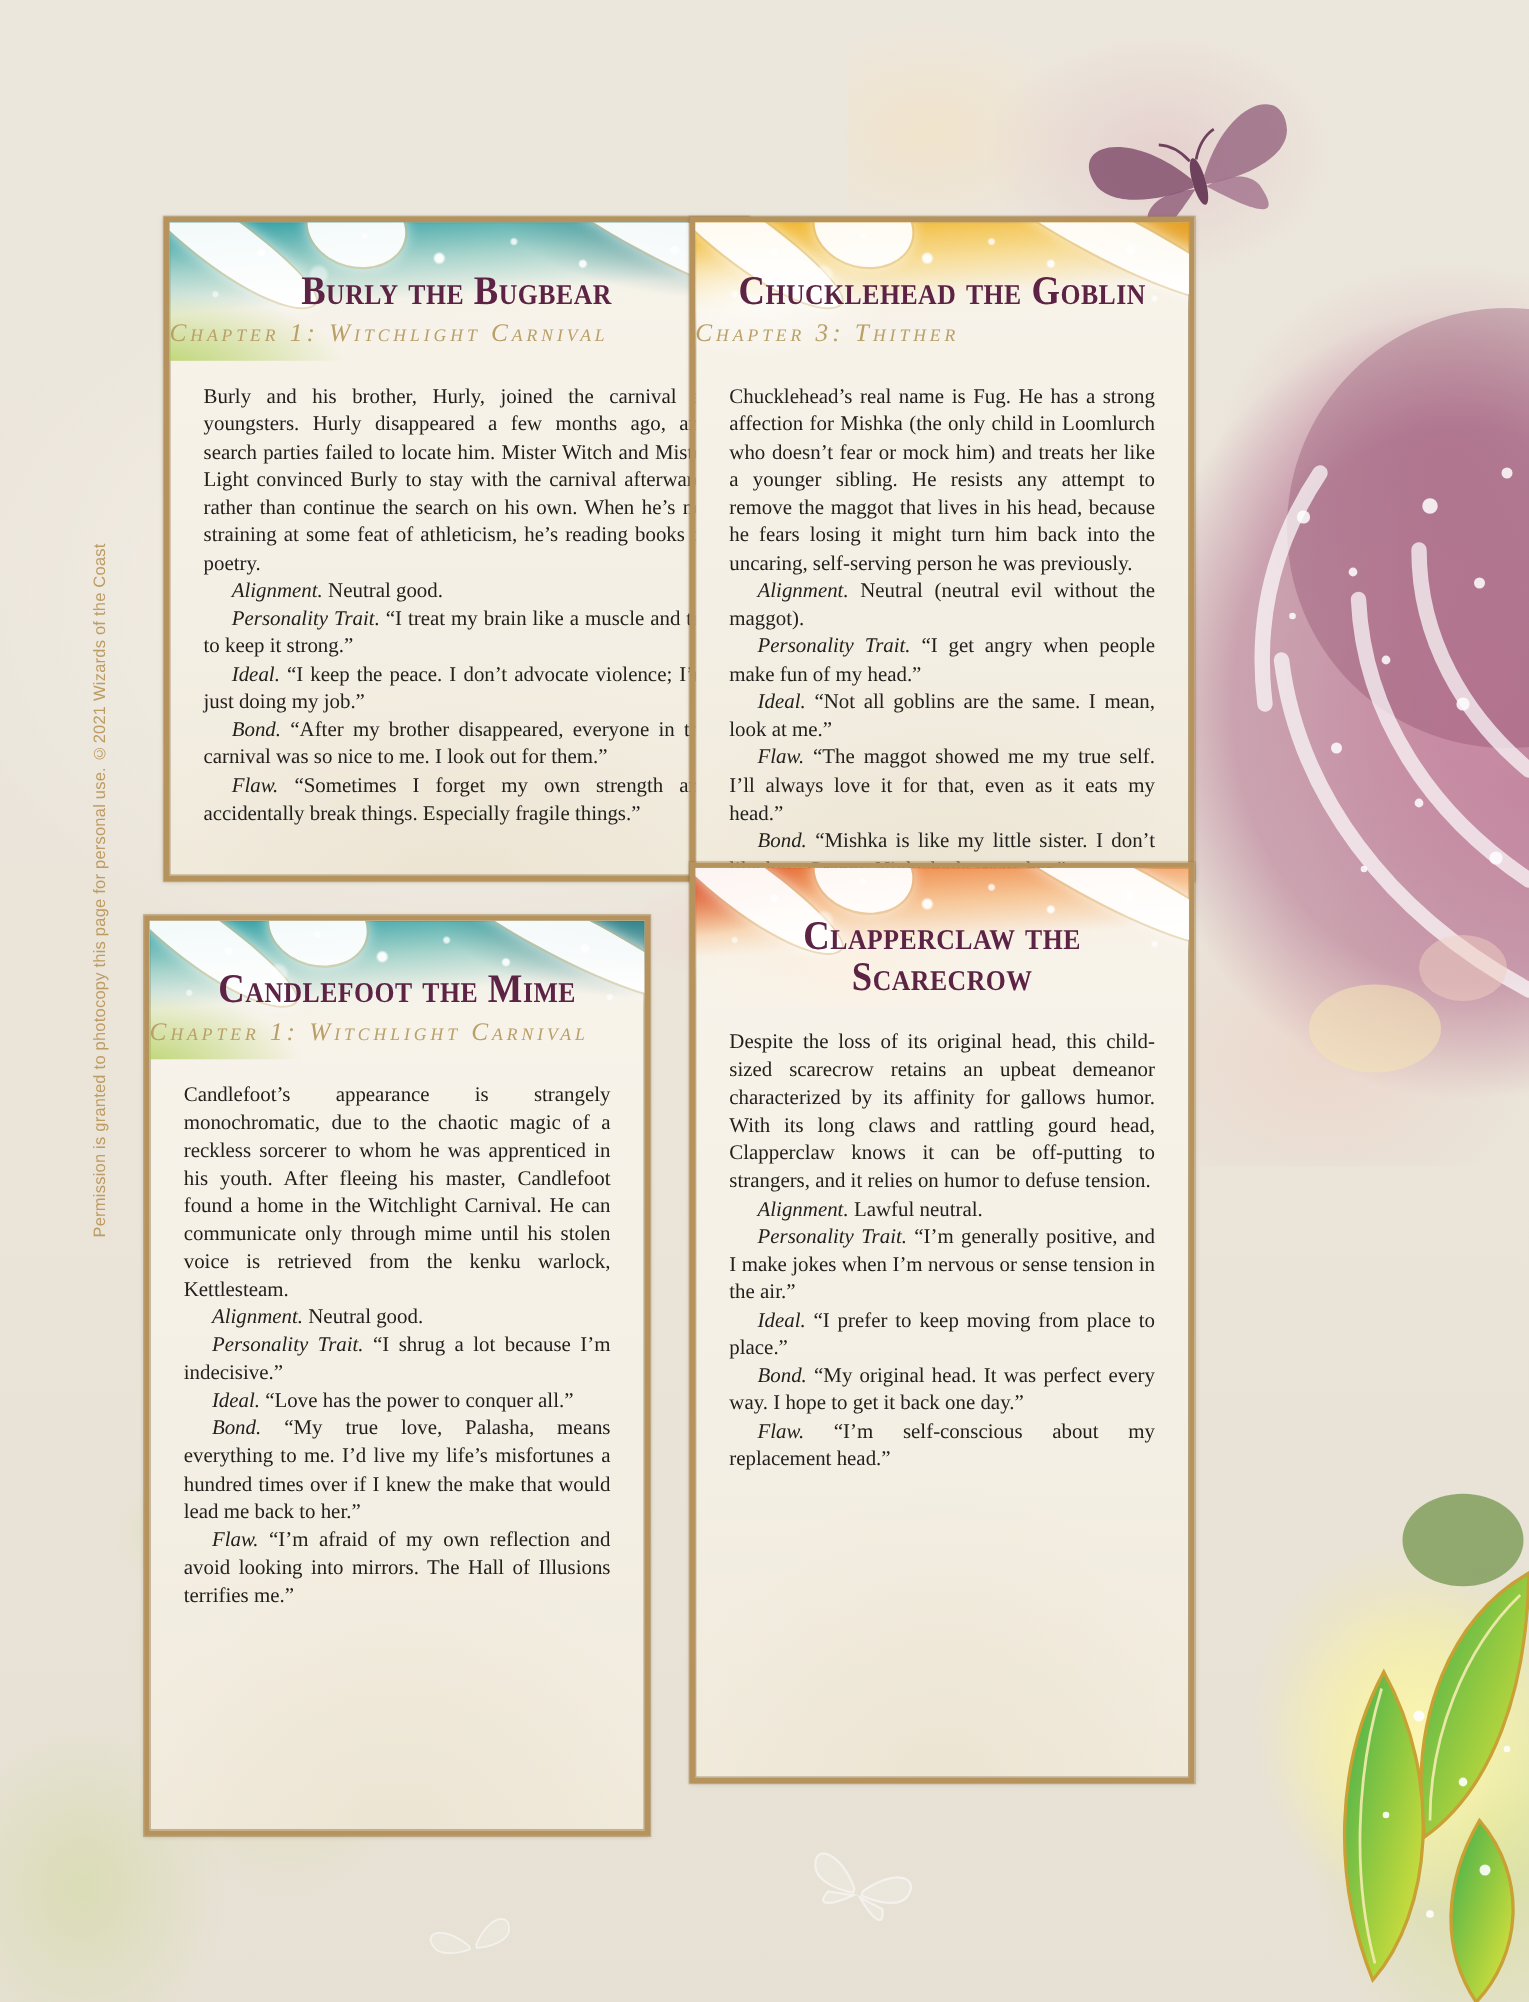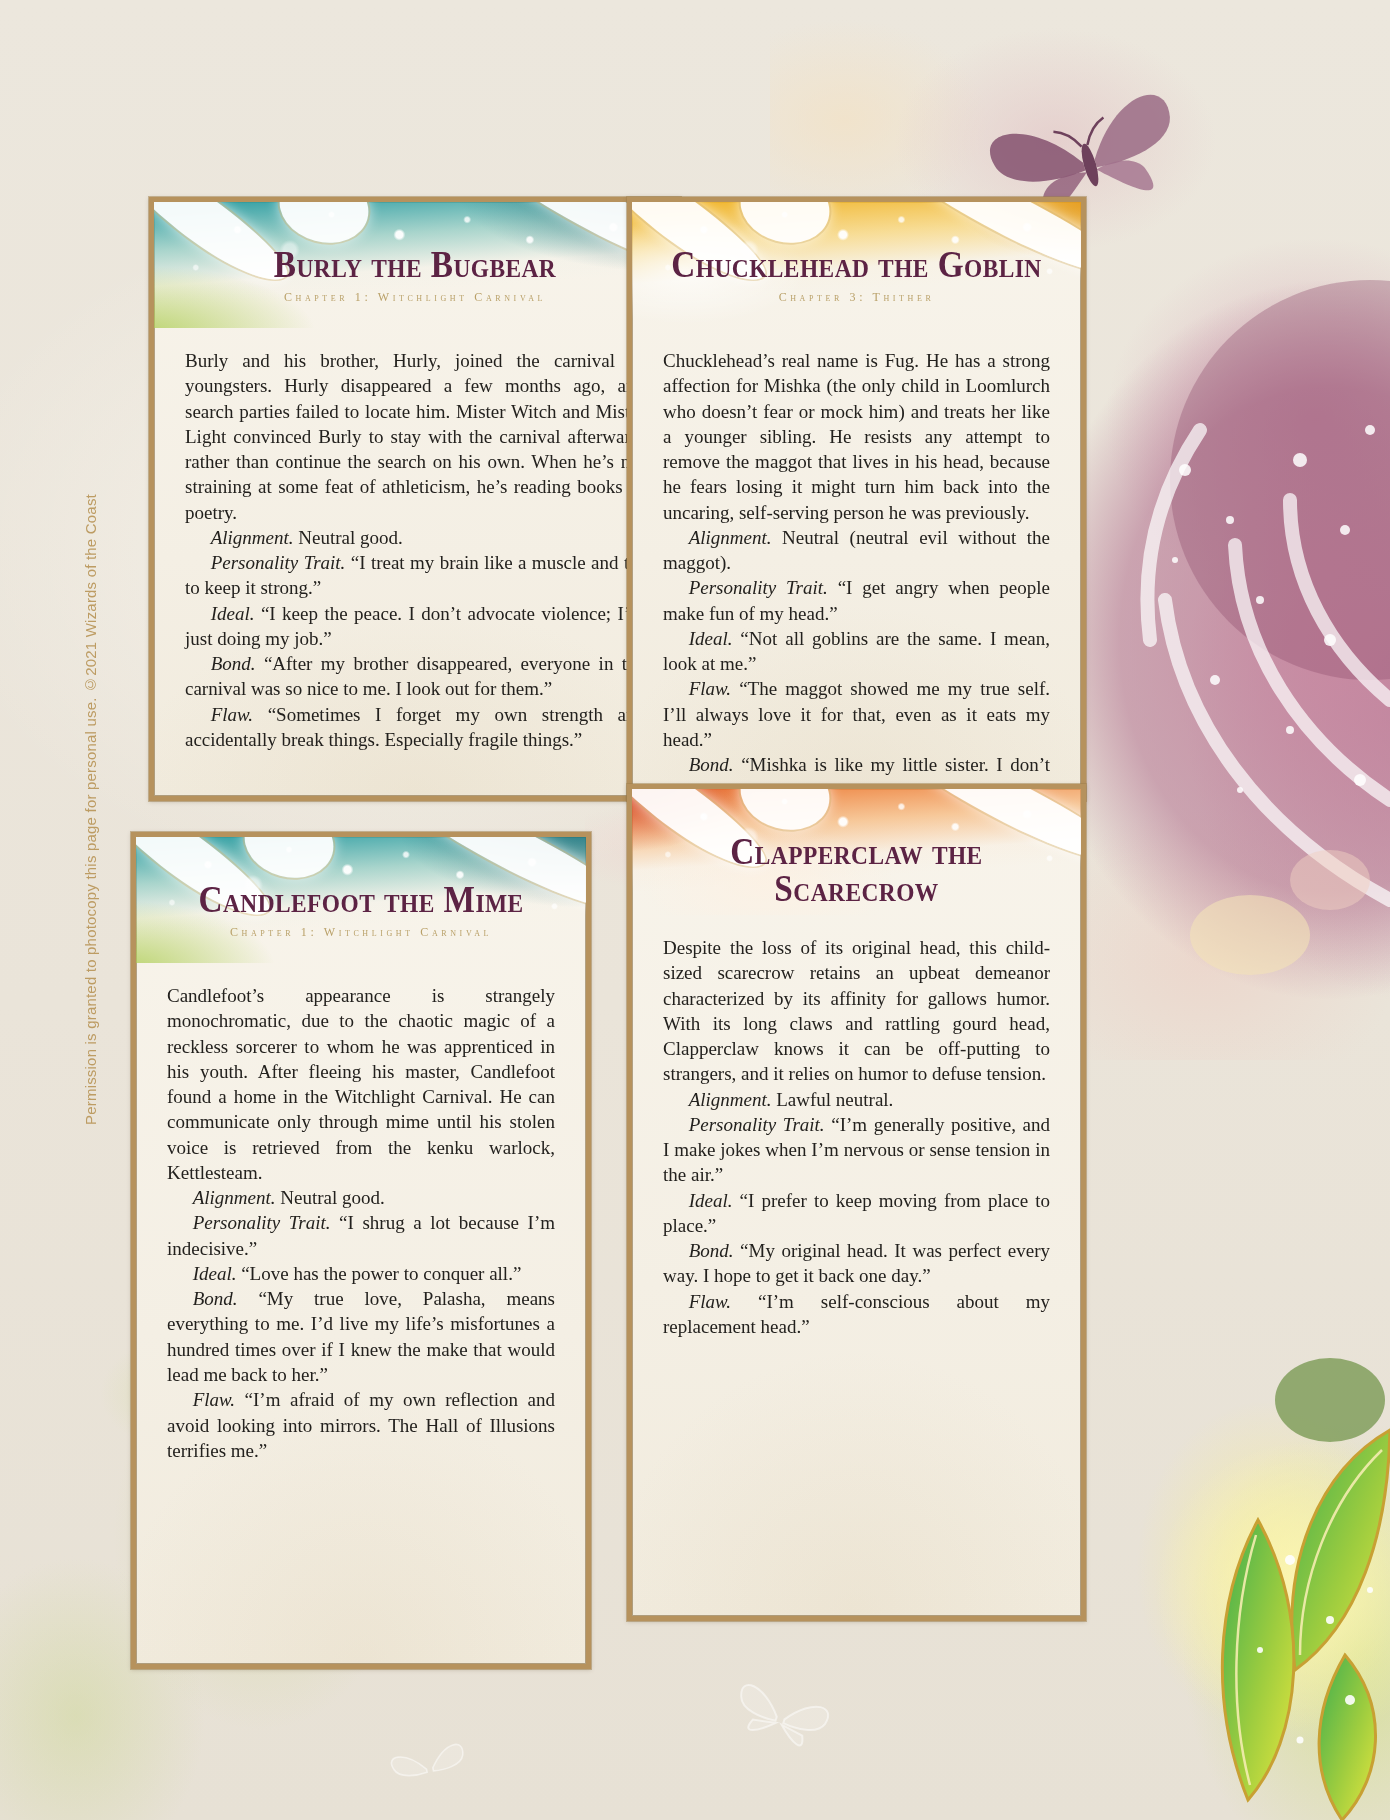--- a/index.html
+++ b/index.html
@@ -96,23 +96,23 @@
       radial-gradient(circle at 8% 52%, rgba(255,255,255,.6) 0 2px, transparent 3.5px),
       radial-gradient(circle at 93% 55%, rgba(255,255,255,.7) 0 2px, transparent 3.5px),
       radial-gradient(circle at 26% 38%, rgba(255,255,255,.45) 0 6px, transparent 10px);
   }
   .card-title {
     position:relative; margin:44px 8px 0; text-align:center;
     font-variant:small-caps; font-weight:700; font-size:37px; line-height:1;
     color:#5c2344; letter-spacing:.5px; transform:scaleX(.9);
   }
   .card-chapter {
-    position:relative; margin-top:7px; text-align:center;
-    font-variant:small-caps; font-size:12px; letter-spacing:3.6px;
-    color:#b9a068; font-weight:400;
+    position:relative; margin-top:7px; text-align:left;
+    font-variant:small-caps; font-size:23px; letter-spacing:3.6px;
+    color:#b9a068; font-weight:400;font-style:italic;
   }
   .card-body {
     padding:20px 31px 0 31px; font-size:19px; line-height:1.33; color:#23211e;
     text-align:justify; hyphens:auto; -webkit-hyphens:auto;
   }
   .card-body p { margin:0; }
   .card-body p.trait { text-indent:1.35em; }
   .trait-label { font-weight:400; font-style:italic; }
 </style>
 </head>

